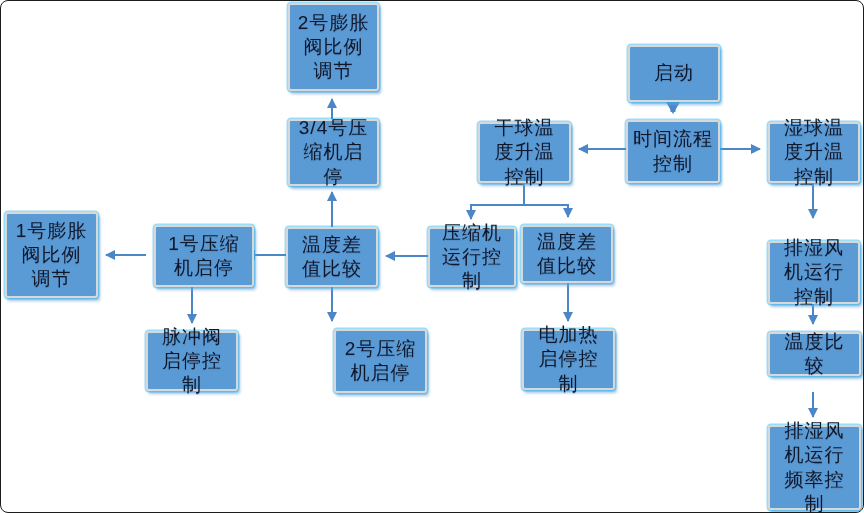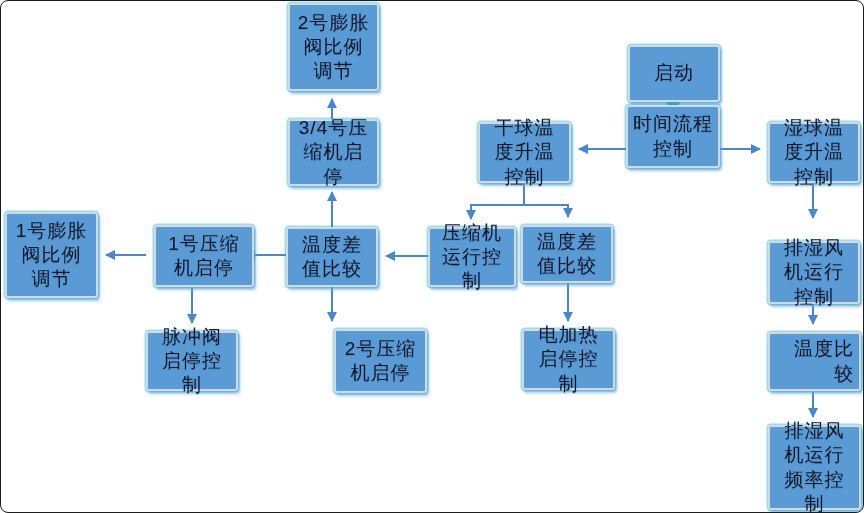--- a/index.html
+++ b/index.html
@@ -85,21 +85,21 @@
         <path d="M191,286 L191,322" class="edge-path" marker-end="url(#arrow-head)"></path>
         <path d="M812,182 L812,217" class="edge-path" marker-end="url(#arrow-head)"></path>
         <path d="M812,288 L812,323" class="edge-path" marker-end="url(#arrow-head)"></path>
         <path d="M812,391 L812,416" class="edge-path" marker-end="url(#arrow-head)"></path>
       </g>
   </svg>
   <div id="nodes-group">
       <div class="flow-node" style="left: 627px; top: 44px; width: 92px; height: 57px;">
         <span class="node-label">启动</span>
       </div>
-      <div class="flow-node" style="left: 625px; top: 104px; width: 94px; height: 63px;">
+      <div class="flow-node" style="left: 625px; top: 119px; width: 94px; height: 63px;">
         <span class="node-label">时间流程控制</span>
       </div>
       <div class="flow-node" style="left: 477px; top: 121px; width: 93px; height: 61px;">
         <span class="node-label">干球温度升温控制</span>
       </div>
       <div class="flow-node" style="left: 767px; top: 121px; width: 92px; height: 61px;">
         <span class="node-label">湿球温度升温控制</span>
       </div>
       <div class="flow-node" style="left: 287px; top: 2px; width: 91px; height: 88px;">
         <span class="node-label">2号膨胀阀比例调节</span>
@@ -127,20 +127,20 @@
       </div>
       <div class="flow-node" style="left: 285px; top: 328px; width: 93px; height: 64px; margin-left: 48px;">
         <span class="node-label">2号压缩机启停</span>
       </div>
       <div class="flow-node" style="left: 521px; top: 328px; width: 93px; height: 61px;">
         <span class="node-label">电加热启停控制</span>
       </div>
       <div class="flow-node" style="left: 767px; top: 240px; width: 92px; height: 63px;">
         <span class="node-label">排湿风机运行控制</span>
       </div>
-      <div class="flow-node" style="left: 767px; top: 331px; width: 93px; height: 59px; text-align: right;">
+      <div class="flow-node" style="left: 767px; top: 331px; width: 93px; height: 44px;">
         <span class="node-label">温度比较</span>
       </div>
       <div class="flow-node" style="left: 767px; top: 424px; width: 93px; height: 85px;">
         <span class="node-label">排湿风机运行频率控制</span>
       </div>
     </div>
 </div>
 
 </body></html>

